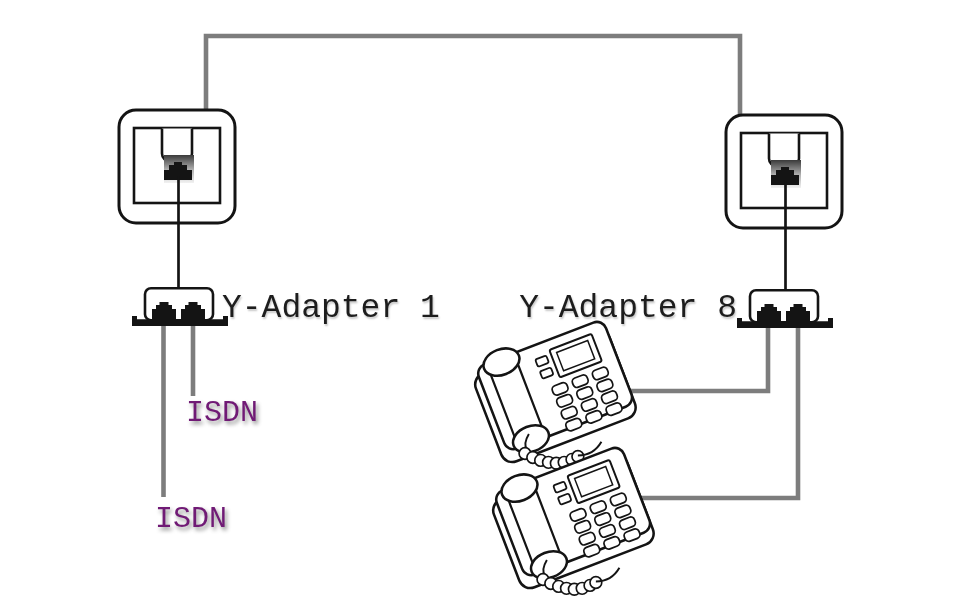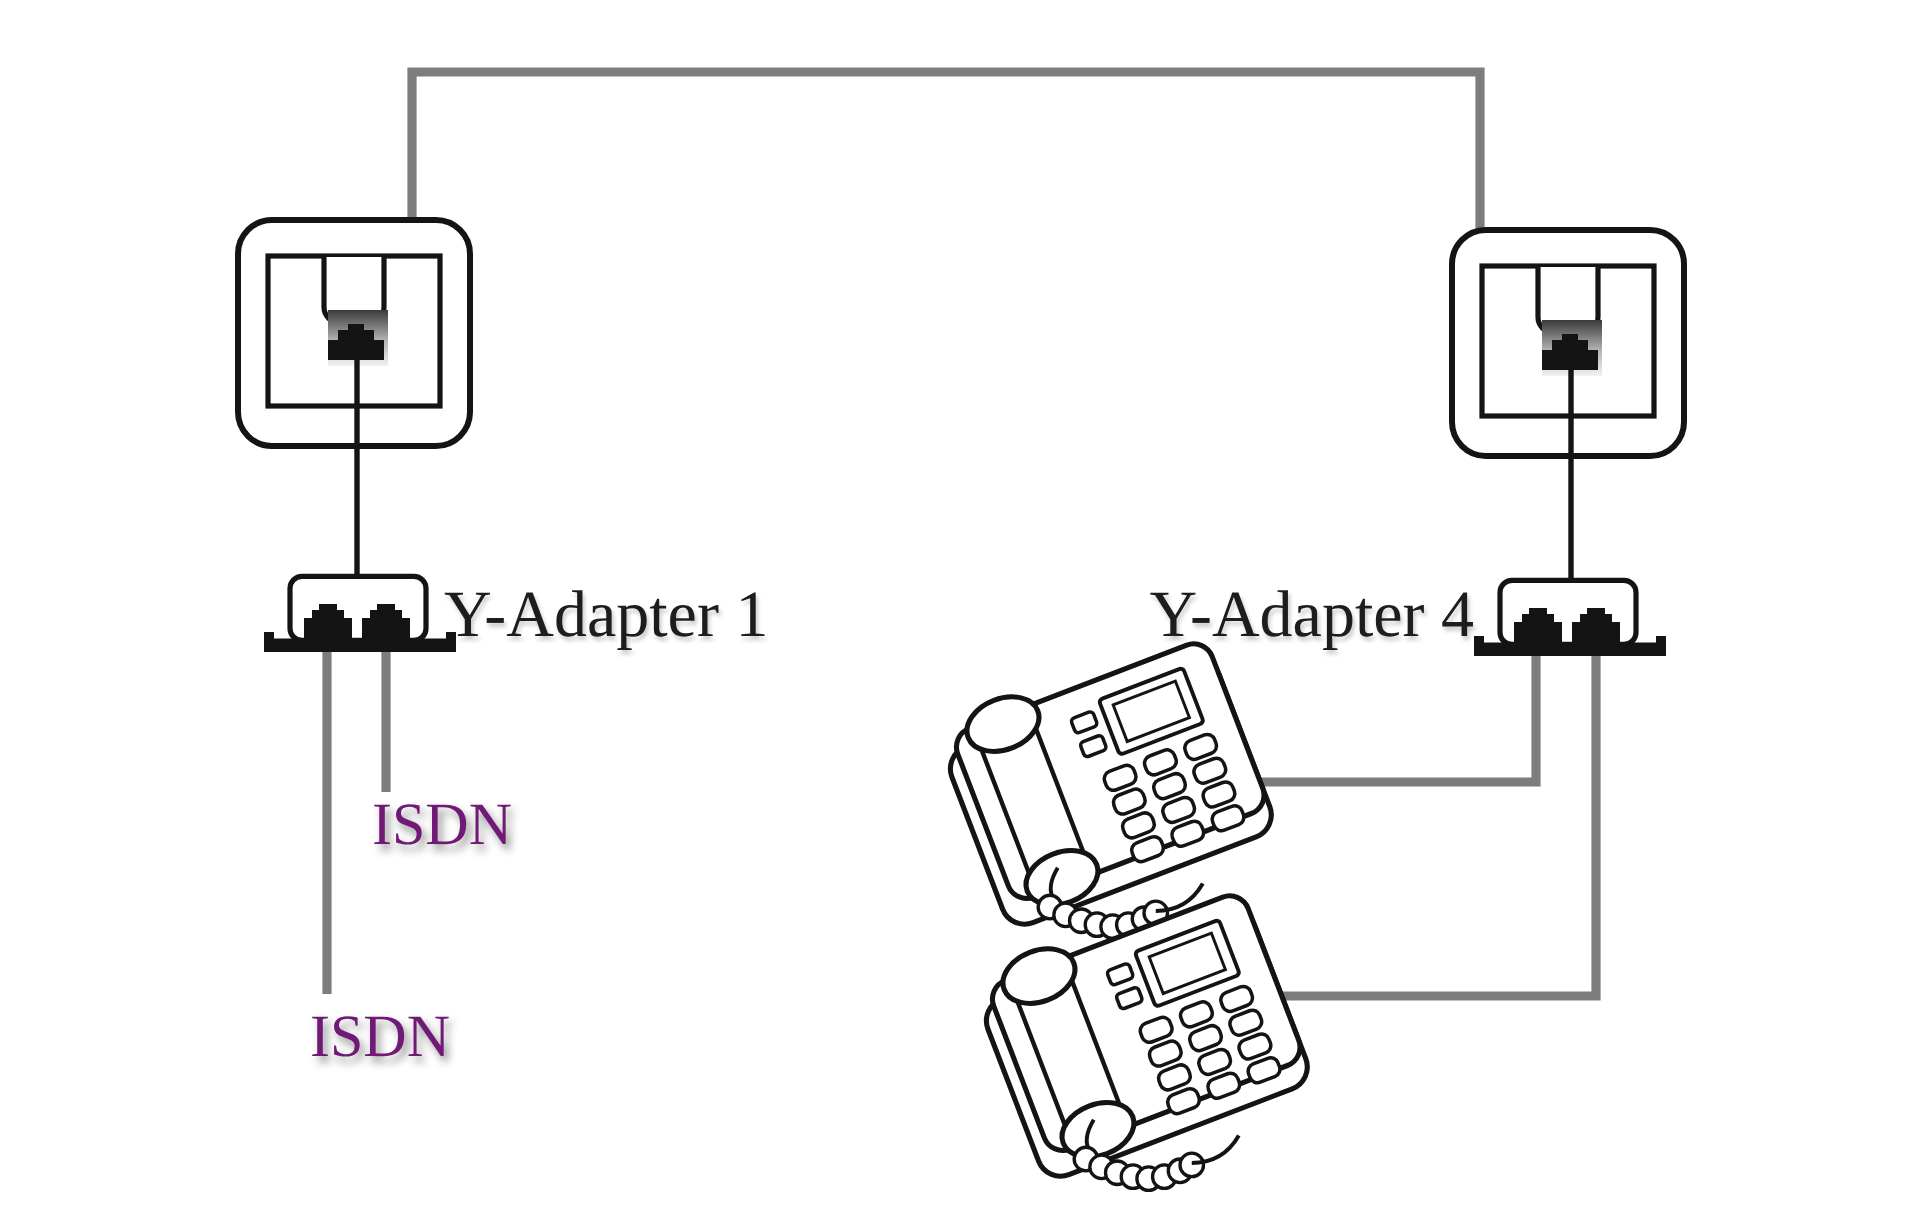--- a/index.html
+++ b/index.html
@@ -1,19 +1,19 @@
 <!DOCTYPE html>
 <html style="--cable-gray: #7d7d7d; --outline-black: #141414; --text: #1d1d1d; --background: #ffffff;"><head>
 <meta charset="utf-8">
 <style>
   html,body{margin:0;padding:0;background:var(--background,#fff);}
   .stage{
     position:relative;width:966px;height:608px;overflow:hidden;
     background:var(--background,#fff);
-    font-family:Liberation Serif, serif;
+    font-family:Liberation Mono, monospace;
   }
   .stage svg{position:absolute;left:0;top:0;}
   
   .cable{stroke:var(--cable-gray,#7d7d7d);stroke-width:4.6;fill:none;}
   .feed{stroke:var(--outline-black,#141414);stroke-width:2.7;fill:none;}
   .ink{stroke:var(--outline-black,#141414);fill:#fff;}
   .solid{fill:var(--outline-black,#141414);stroke:none;}
   .sw3{stroke-width:3;}
   .sw26{stroke-width:2.6;}
   .sw2{stroke-width:2;}
@@ -118,16 +118,16 @@
     <path class="feed" d="M785.5 181 V291"></path>
 
     <use href="#yAdapter" xlink:href="#yAdapter" transform="translate(132,286)"></use>
     <use href="#yAdapter" xlink:href="#yAdapter" transform="translate(737,288)"></use>
 
     <use href="#deskPhone" xlink:href="#deskPhone" transform="translate(474,332) scale(0.98)"></use>
     <use href="#deskPhone" xlink:href="#deskPhone" transform="translate(492,458) scale(0.98)"></use>
   </svg>
 
   <div id="lblA1" class="lbl lbl-adapter">Y-Adapter 1</div>
-  <div id="lblA2" class="lbl lbl-adapter">Y-Adapter 4</div>
+  <div id="lblA2" class="lbl lbl-adapter">Y-Adapter 8</div>
   <div id="lblI1" class="lbl lbl-isdn">ISDN</div>
   <div id="lblI2" class="lbl lbl-isdn">ISDN</div>
 </div>
 
 </body></html>

